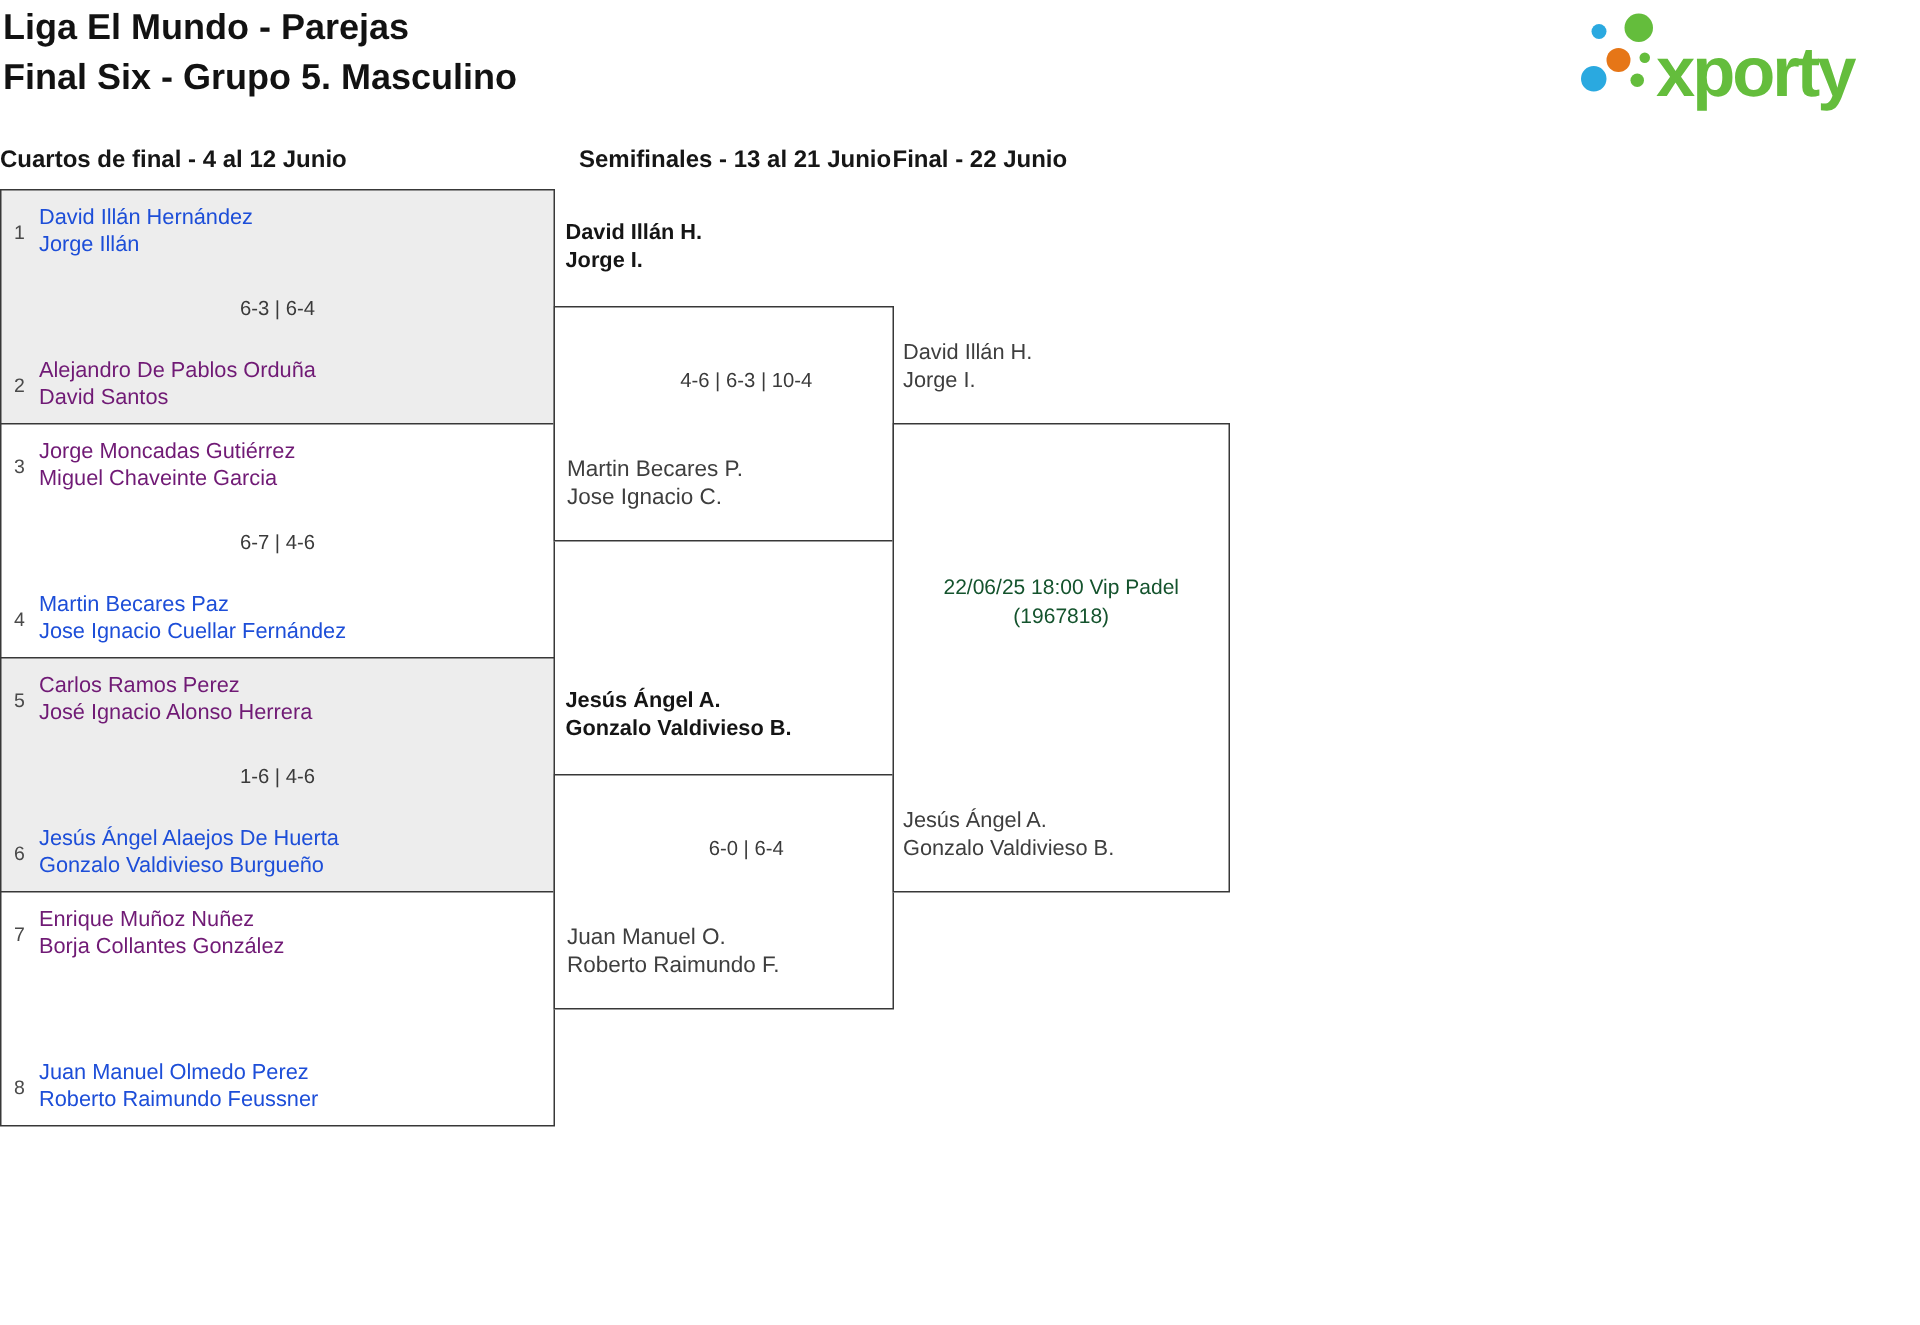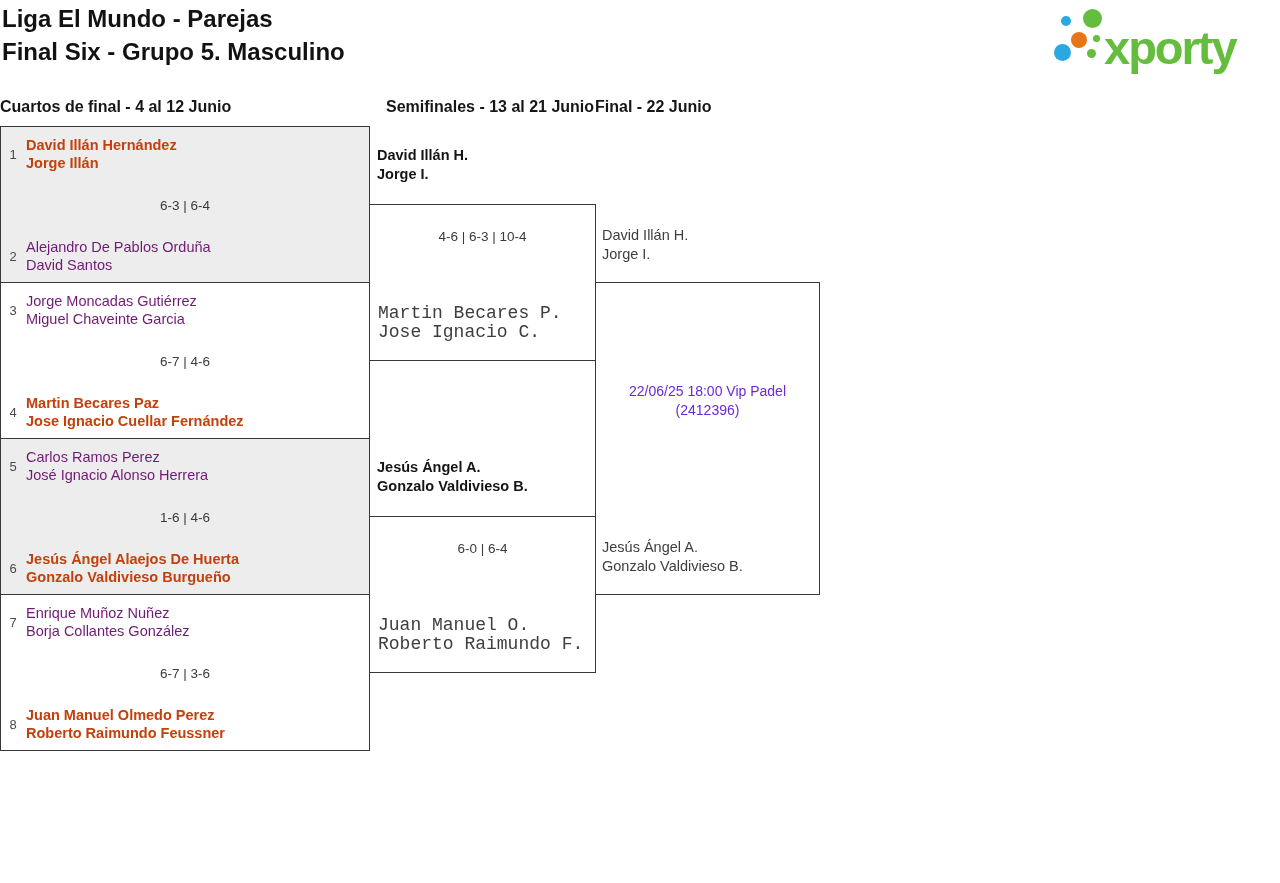--- a/index.html
+++ b/index.html
@@ -34,33 +34,33 @@
   .qf{left:0;width:370px;height:157px;}
   .qf.gray{background:#ededed;}
   .sf{left:369px;width:227px;height:157px;}
   .final-box{left:595px;width:225px;height:313px;top:282px;}
 
   .team-row{position:absolute;left:4px;display:flex;align-items:center;}
   .team-row.t1{top:9px;}
   .team-row.t2{bottom:8px;}
   .seed{width:16px;text-align:center;font-size:13px;color:#4a4a4a;flex:none;}
   .names{margin-left:5px;font-size:14.5px;line-height:18px;color:#701a75;}
-  .names.winner{font-weight:700;color:#c2410c;}
+  .names.winner{font-weight:400;color:#1d4ed8;}
   .pl{display:block;}
 
   .score{position:absolute;left:0;width:100%;text-align:center;font-size:13.5px;color:#3a3a3a;}
   .qf .score{top:71px;}
-  .sf .score{top:24px;}
+  .sf .score{top:41px;padding-left:15px;}
 
   
   .adv-label{position:absolute;font-size:14.5px;line-height:18.5px;color:#3e3e3e;}
   .adv-label.bold{font-weight:700;color:#151515;}
-  .sf-team2{position:absolute;left:8px;bottom:19px;font-size:18px;line-height:18.5px;color:#3e3e3e;font-family:Liberation Mono, monospace;}
+  .sf-team2{position:absolute;left:8px;bottom:19px;font-size:15px;line-height:18.5px;color:#3e3e3e;}
   .final-info{position:absolute;left:595px;top:382px;width:225px;text-align:center;
-              font-size:14px;line-height:19px;color:#6d28d9;}
+              font-size:14px;line-height:19px;color:#14532d;}
 </style>
 </head>
 <body>
 
 <div class="canvas">
 
   <div class="page-title">
     <div>Liga El Mundo - Parejas</div>
     <div>Final Six - Grupo 5. Masculino</div>
   </div>
@@ -134,21 +134,20 @@
   </div>
 
   <div class="match qf" style="top:594px">
     <div class="team-row t1">
       <span class="seed">7</span>
       <span class="names">
         <span class="pl">Enrique Muñoz Nuñez</span>
         <span class="pl">Borja Collantes González</span>
       </span>
     </div>
-    <div class="score">6-7 | 3-6</div>
     <div class="team-row t2">
       <span class="seed">8</span>
       <span class="names winner">
         <span class="pl">Juan Manuel Olmedo Perez</span>
         <span class="pl">Roberto Raimundo Feussner</span>
       </span>
     </div>
   </div>
 
   <div class="adv-label bold" style="left:377px;top:146px">
@@ -179,21 +178,21 @@
 
   <div class="match final-box"></div>
 
   <div class="adv-label" style="left:602px;top:226px">
     <span class="pl">David Illán H.</span>
     <span class="pl">Jorge I.</span>
   </div>
 
   <div class="final-info">
     <div>22/06/25 18:00 Vip Padel</div>
-    <div>(2412396)</div>
+    <div>(1967818)</div>
   </div>
 
   <div class="adv-label" style="left:602px;top:538px">
     <span class="pl">Jesús Ángel A.</span>
     <span class="pl">Gonzalo Valdivieso B.</span>
   </div>
 
 </div>
 
 </body></html>

